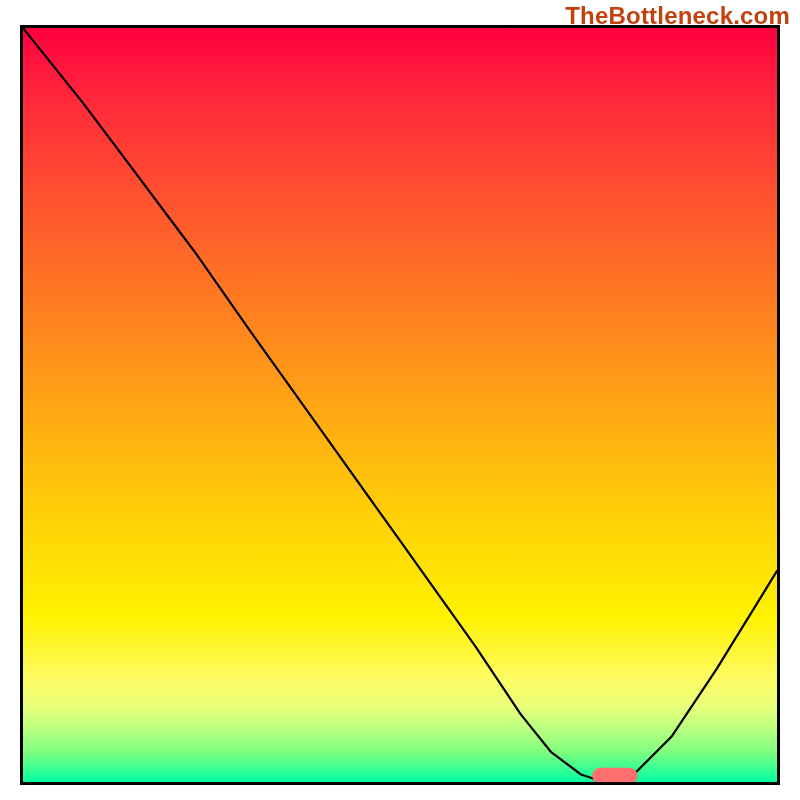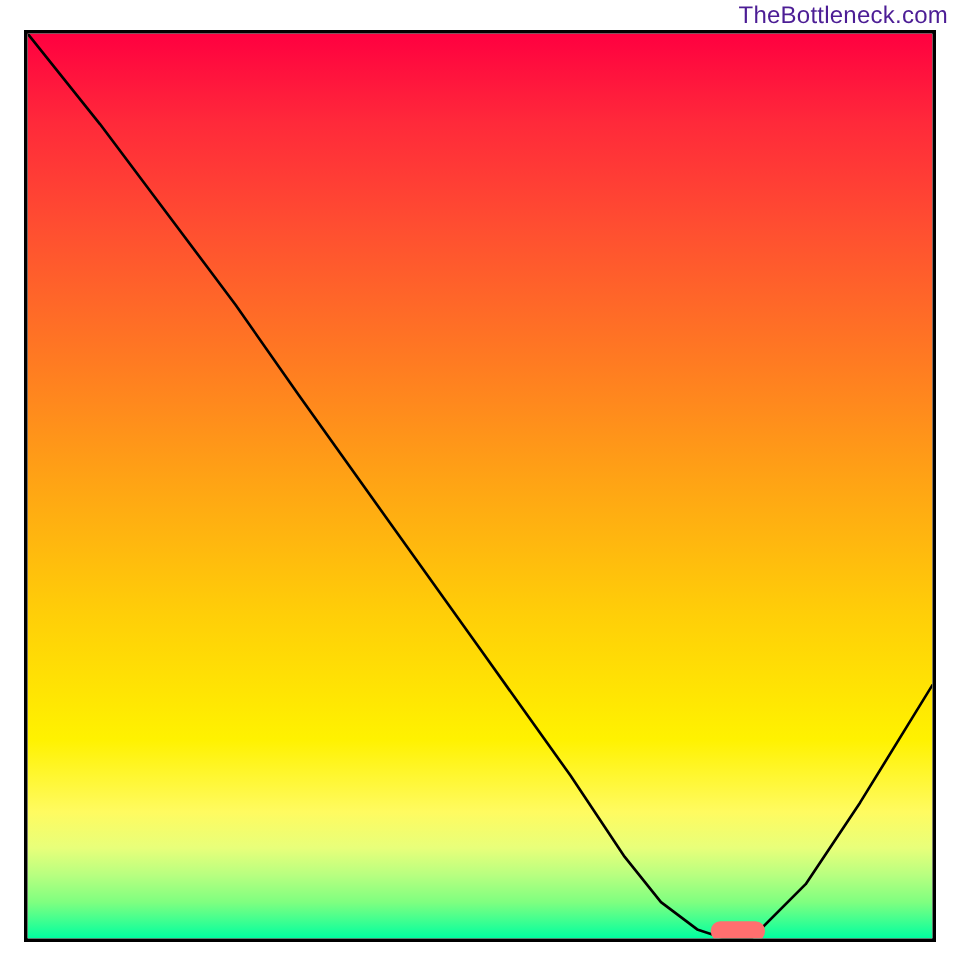--- a/index.html
+++ b/index.html
@@ -13,23 +13,23 @@
   }
   .stage {
     position: relative;
     width: 800px;
     height: 800px;
   }
   .watermark {
     position: absolute;
     top: 2px;
     right: 10px;
-    font-size: 20px;
-    font-weight: 400;
-    color: #4c1d95;
+    font-size: 24px;
+    font-weight: 700;
+    color: #c2410c;
     letter-spacing: 0.2px;
     user-select: none;
   }
   .plot-frame {
     position: absolute;
     left: 20px;
     top: 25px;
     width: 760px;
     height: 760px;
     border: 3px solid #000;

